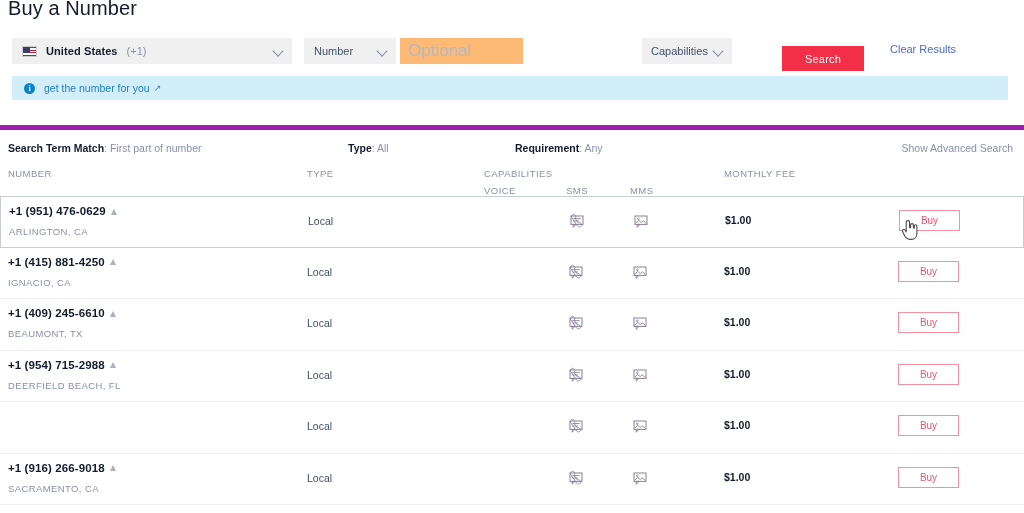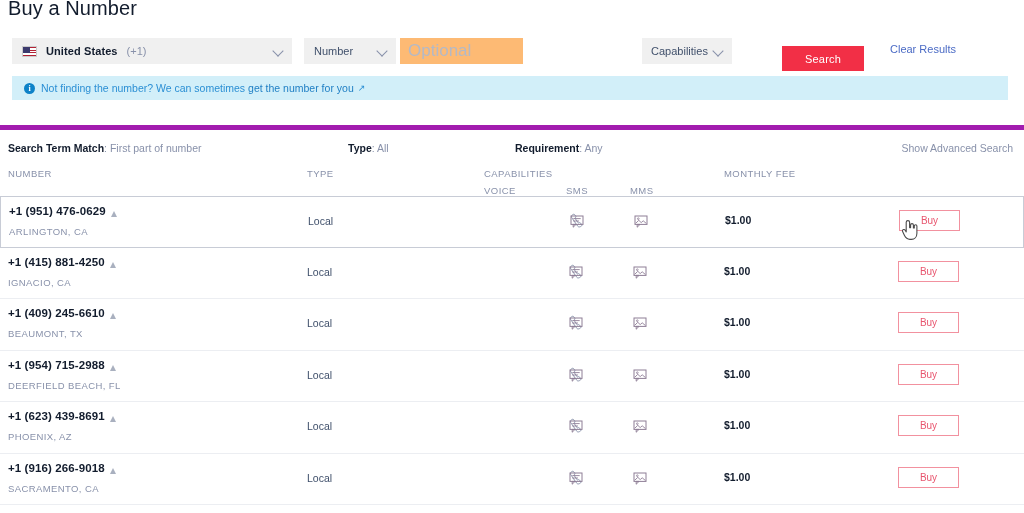--- a/index.html
+++ b/index.html
@@ -312,21 +312,21 @@
     left: 8px;
     top: 8px;
   }
   .num-line {
     font-size: 11.5px;
     font-weight: bold;
     color: #121c2d;
     letter-spacing: 0.1px;
     white-space: nowrap;
     display: flex;
-    align-items: flex-end;
+    align-items: center;
   }
   .warn-marker {
     display: inline-block;
     width: 0;
     height: 0;
     border-left: 3.5px solid transparent;
     border-right: 3.5px solid transparent;
     border-bottom: 6px solid #a9b0bf;
     margin-left: 5px;
     margin-top: 1px;
@@ -423,21 +423,20 @@
       <span class="chev"></span>
     </div>
 
     <button class="search-button">Search</button>
 
     <a class="clear-results">Clear Results</a>
   </div>
 
   <div class="info-banner">
     <span class="info-circle">i</span>
-    <span class="banner-text">Not finding the number? We can sometimes</span>
     <a class="banner-link">get the number for you</a>
     <span class="ext-arrow">↗</span>
   </div>
 
   <div class="filter-summary">
     <div class="fs-item fs-term">
       <b>Search Term Match</b><span>: First part of number</span>
     </div>
     <div class="fs-item fs-type">
       <b>Type</b><span>: All</span>
@@ -585,27 +584,20 @@
             <rect x="3" y="4" width="12" height="8.4" fill="none" stroke="#8e7e96" stroke-width="1"></rect>
             <path d="M5.2 12.4 L5.2 15.2 L8.0 12.4 Z" fill="none" stroke="#8e7e96" stroke-width="1" stroke-linejoin="round"></path>
             <circle cx="6.3" cy="6.7" r="0.85" fill="none" stroke="#8e7e96" stroke-width="0.8"></circle>
             <path d="M3.6 11.4 L6.8 8.3 L9.2 10.6 L11.2 8.8 L14.4 11.5" fill="none" stroke="#8e7e96" stroke-width="0.9" stroke-linejoin="round"></path>
           </svg>
         </div>
         <div class="cell-fee">$1.00</div>
         <button class="buy-button">Buy</button>
       </div>
       <div class="row">
-        <div class="cell-number">
-          <div class="num-line">
-            <span>+1 (623) 439-8691</span>
-            <span class="warn-marker"></span>
-          </div>
-          <div class="loc-line">PHOENIX, AZ</div>
-        </div>
         <div class="cell-type">Local</div>
         <div class="cap-icon cap-voice" style="left: 567px;">
           <svg width="18" height="18" viewBox="0 0 18 18">
             <path d="M4.6 2.6 C3.6 3.5 3.2 4.6 3.7 5.6 L9.6 14.1 C10.3 15.0 11.4 15.2 12.5 14.6 L13.6 13.9 C14.0 13.6 14.1 13.1 13.8 12.7 L12.4 10.9 C12.1 10.5 11.6 10.5 11.2 10.7 L10.5 11.2 L6.8 6.0 L7.6 5.5 C8.0 5.3 8.1 4.8 7.9 4.4 L6.6 2.6 C6.3 2.2 5.8 2.1 5.4 2.3 Z" fill="none" stroke="#8891aa" stroke-width="0.95" stroke-linejoin="round"></path>
           </svg>
         </div>
         <div class="cap-icon cap-sms" style="left:567px">
           <svg width="18" height="18" viewBox="0 0 18 18">
             <rect x="3" y="4" width="12" height="8.4" fill="none" stroke="#8e7e96" stroke-width="1"></rect>
             <path d="M5.2 12.4 L5.2 15.2 L8.0 12.4 Z" fill="none" stroke="#8e7e96" stroke-width="1" stroke-linejoin="round"></path>

